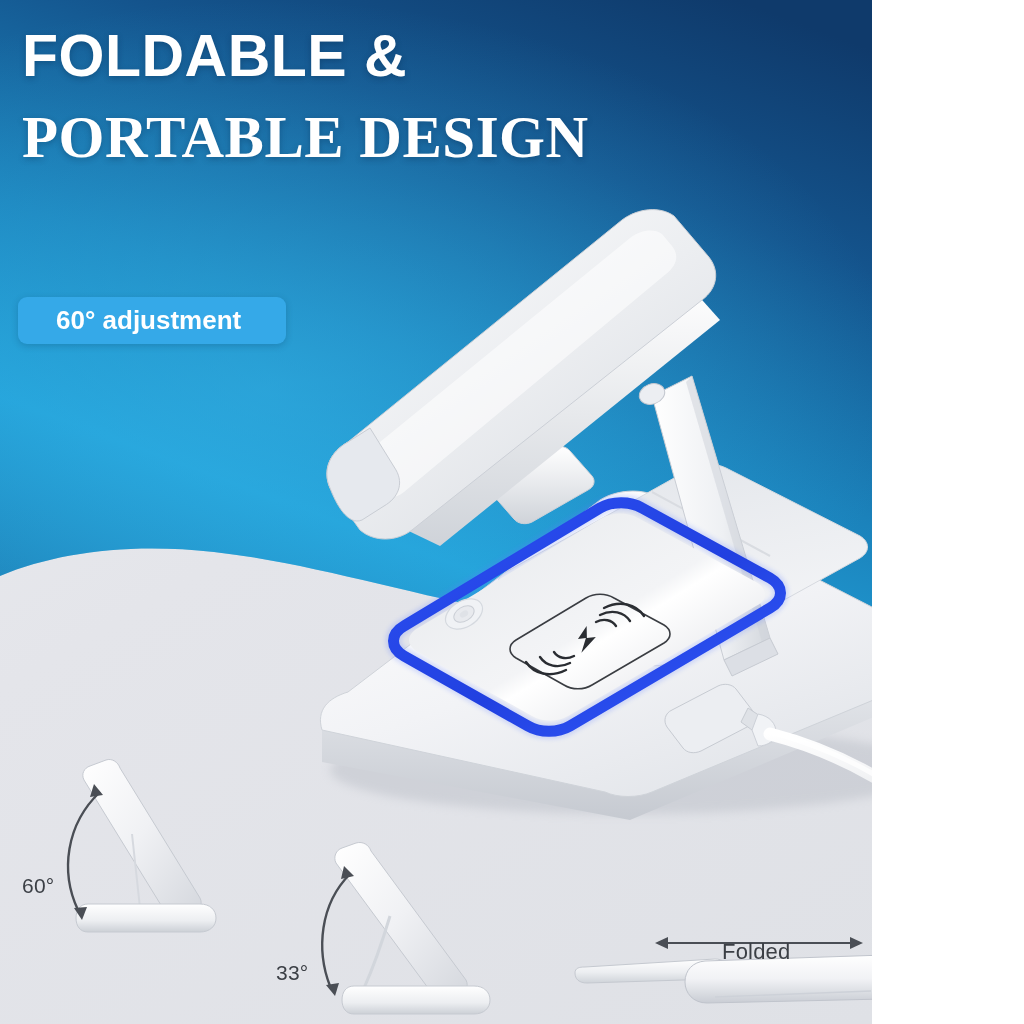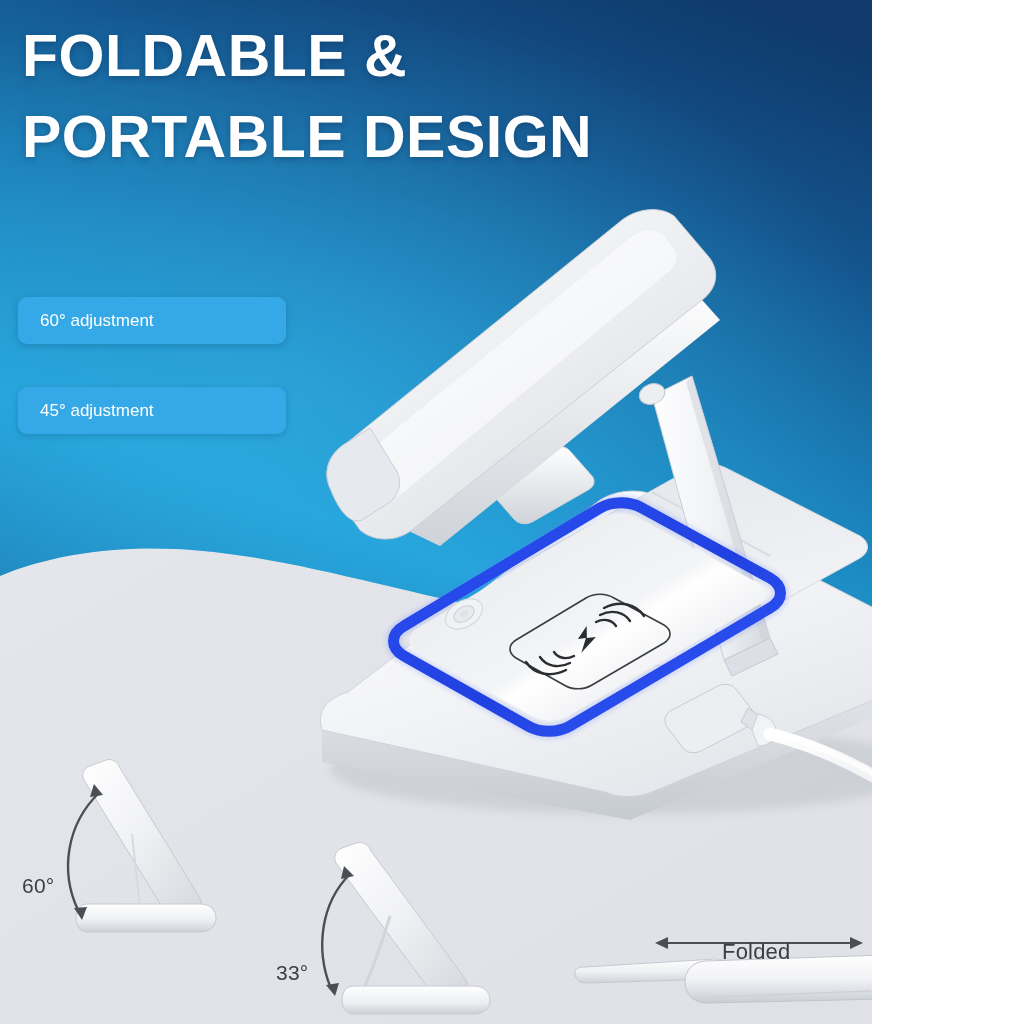--- a/index.html
+++ b/index.html
@@ -38,35 +38,35 @@
     top: 16px;
     width: 760px;
     color: #ffffff;
     font-weight: 700;
     font-size: 59px;
     line-height: 1.38;
     letter-spacing: 0.5px;
     text-shadow: 0 2px 6px rgba(4,30,60,0.30);
   }
   .headline .l1 { display: block; }
-  .headline .l2 { display: block; }
+  .headline .l2 { display: block; font-family: Liberation Serif, serif; }
 
   
   .badge {
     position: absolute;
     left: 18px;
     height: 47px;
     border-radius: 9px;
     background: #35a9e8;
     color: #ffffff;
-    font-size: 17px;
-    font-weight: 400;
+    font-size: 26px;
+    font-weight: 700;
     display: flex;
     align-items: center;
-    padding: 0 22px;
+    padding: 0 38px;
     box-sizing: border-box;
     box-shadow: 0 2px 7px rgba(6,45,82,0.22);
     white-space: nowrap;
   }
   .badge-1 { top: 297px; width: 268px; }
   .badge-2 { top: 387px; width: 268px; }
 
   
   .hero {
     position: absolute;
@@ -125,23 +125,20 @@
   </div>
 
   <div class="headline">
     <span class="l1">FOLDABLE &amp;</span>
     <span class="l2">PORTABLE DESIGN</span>
   </div>
 
   <div class="badge badge-1">
     <span>60° adjustment</span>
   </div>
-  <div class="badge badge-2">
-    <span>45° adjustment</span>
-  </div>
 
   <div class="hero">
     <svg width="720" height="680" viewBox="0 0 720 680">
       <defs>
         <linearGradient id="panelTop" x1="0" y1="0" x2="1" y2="1">
           <stop offset="0%" stop-color="#ffffff"></stop>
           <stop offset="55%" stop-color="#f6f7f9"></stop>
           <stop offset="100%" stop-color="#e4e6ea"></stop>
         </linearGradient>
         <linearGradient id="panelFace" x1="0.1" y1="0" x2="0.9" y2="1">

